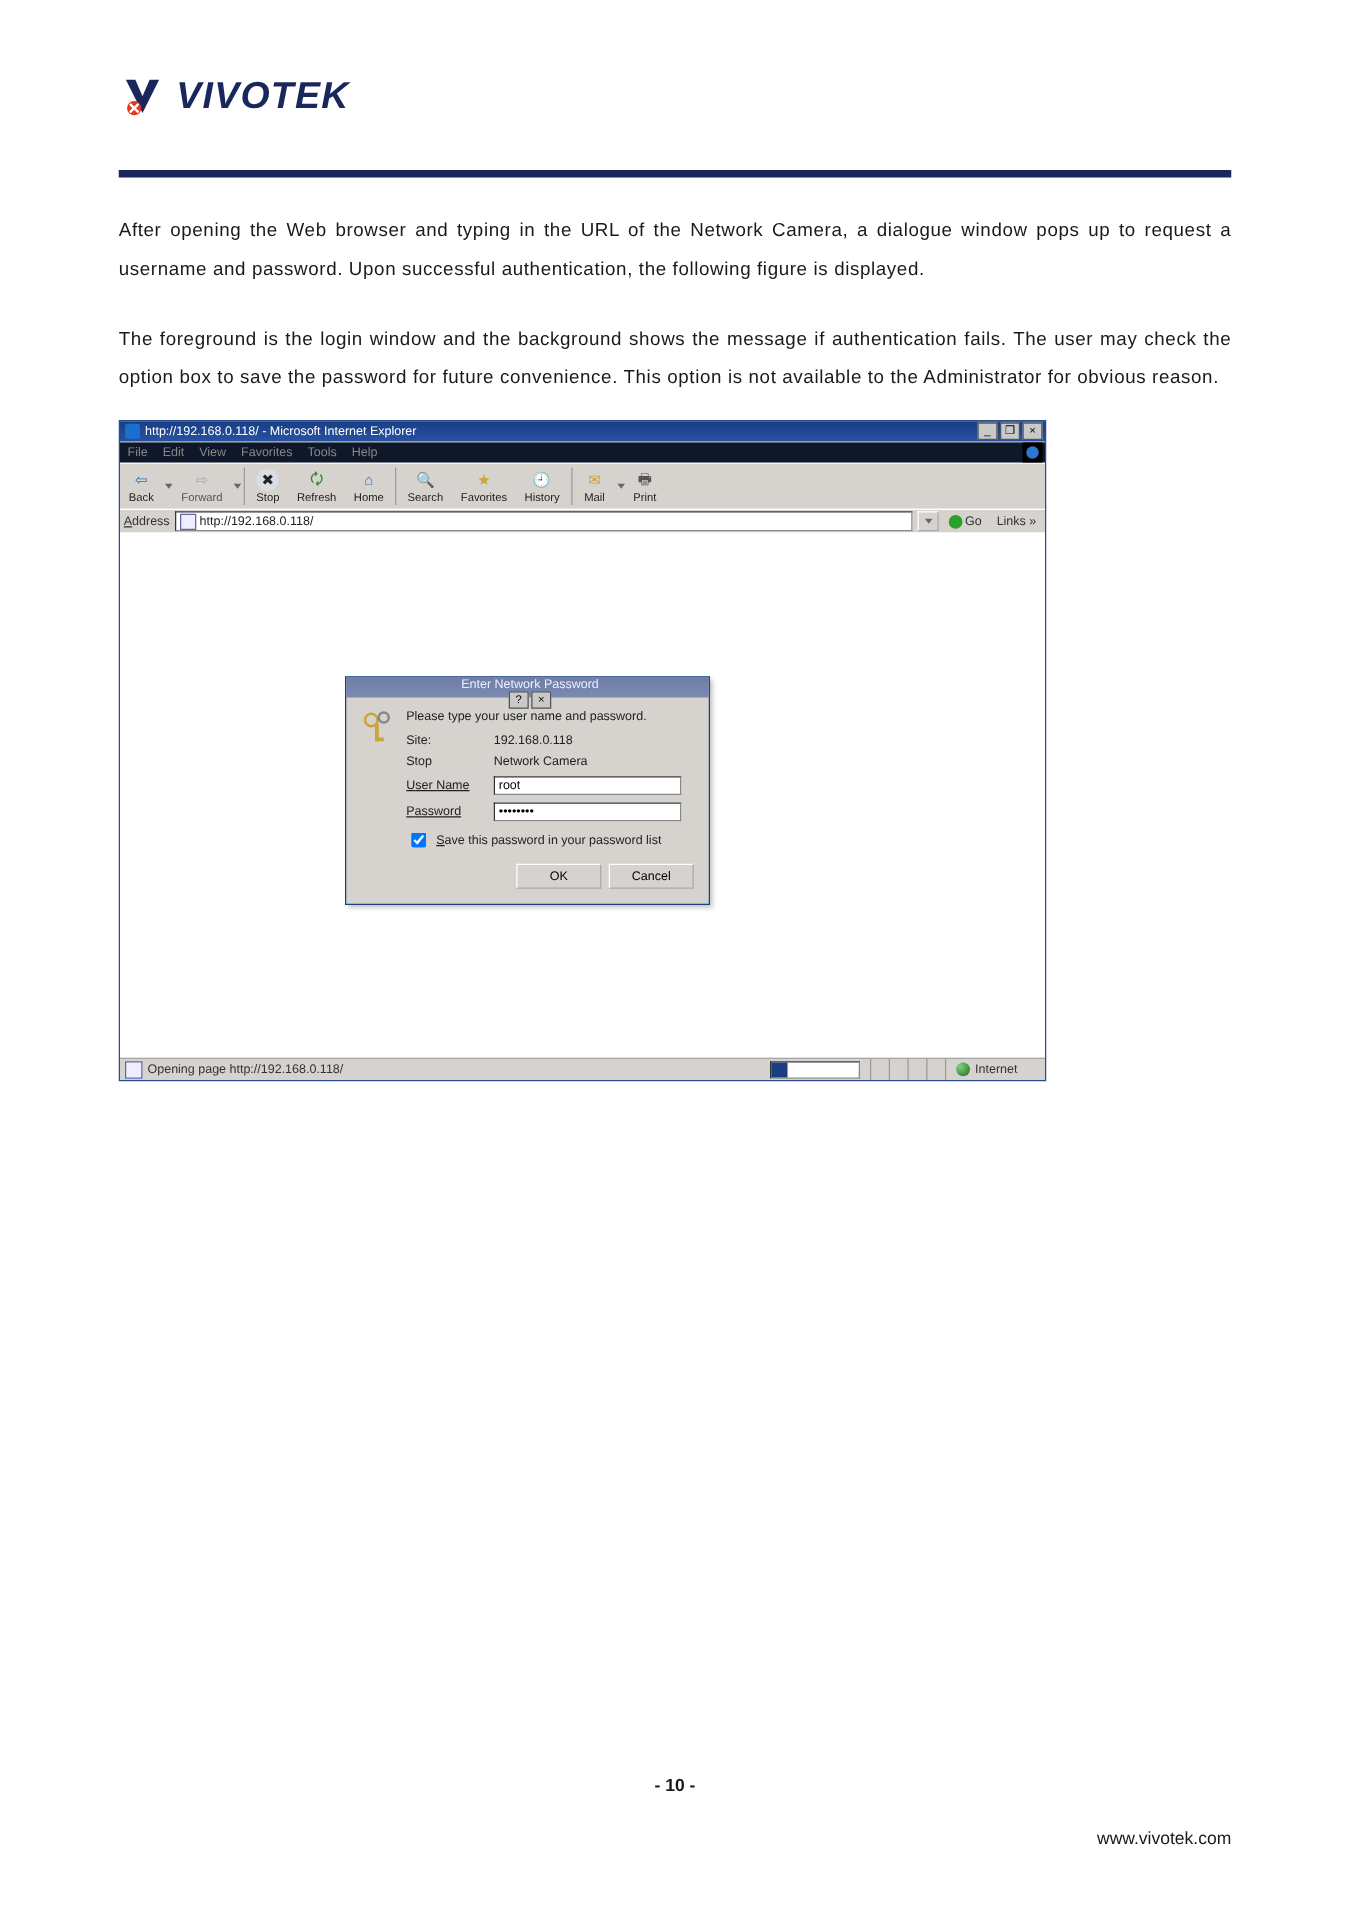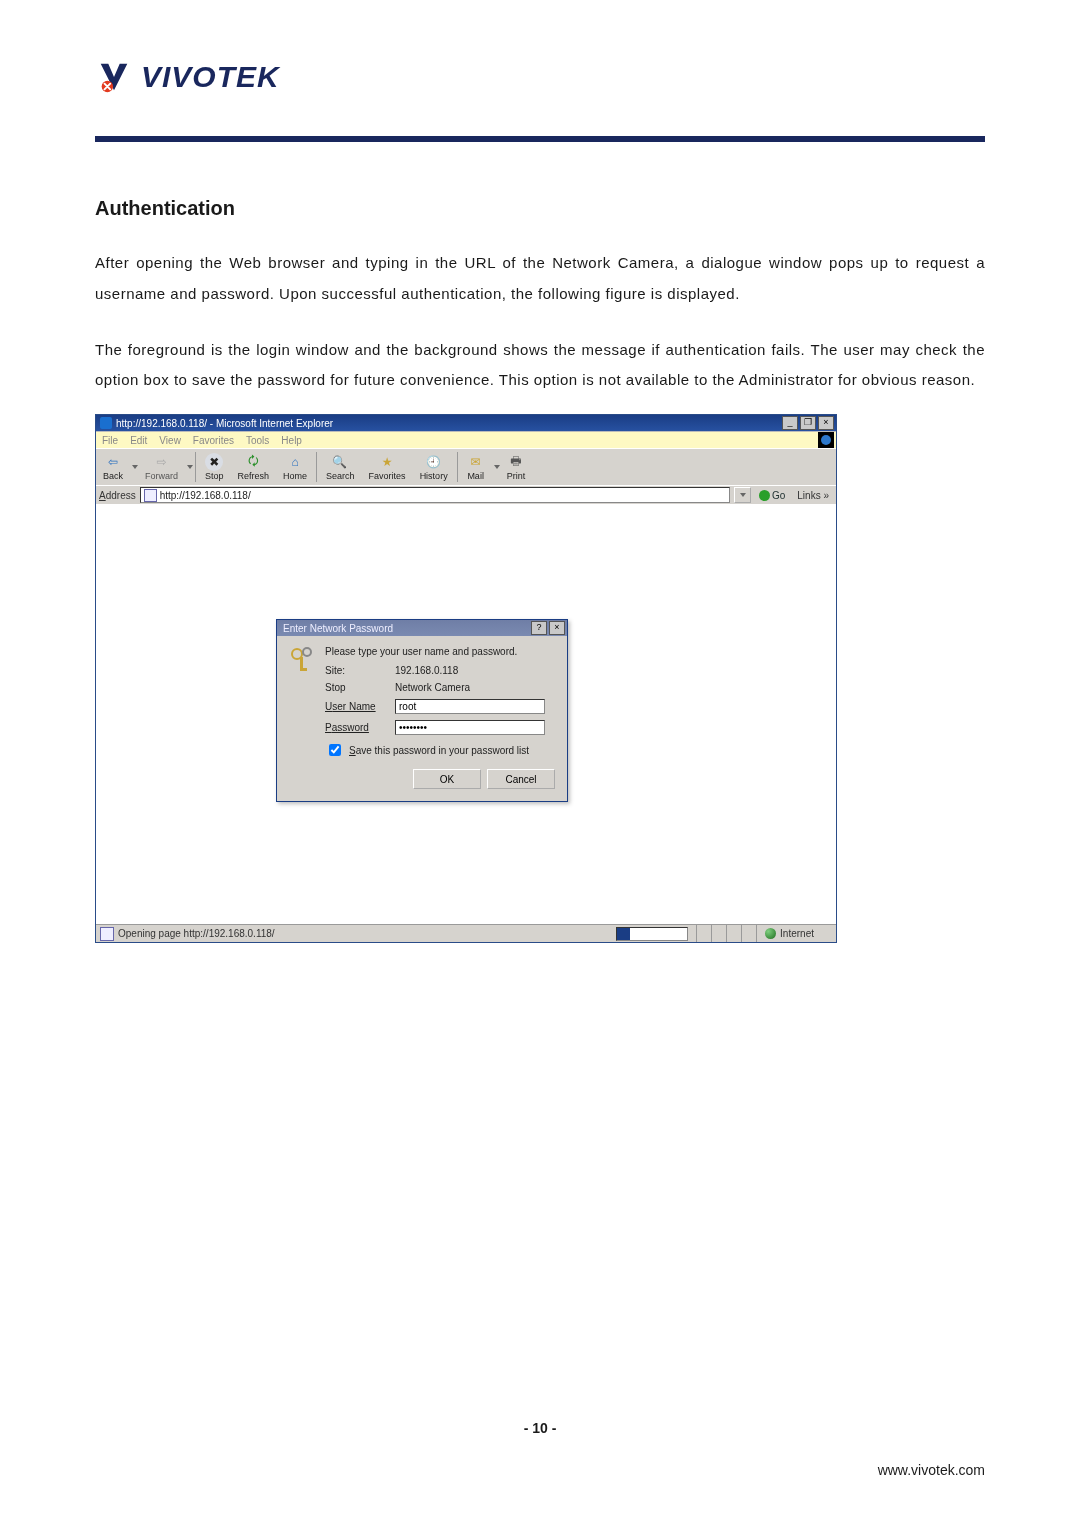--- a/index.html
+++ b/index.html
@@ -95,21 +95,21 @@
     width: 14px; height: 12px;
     background: #c9c9c9;
     border: 1px solid #555;
     font-size: 9px;
     line-height: 10px;
     text-align:center;
     color:#000;
   }
   .menubar {
     height: 16px;
-    background: #fef9c3;
+    background: #0f172a;
     display: flex;
     align-items: center;
     gap: 12px;
     padding: 0 6px;
     color: #888;
     border-top: 1px solid #bbb;
     position: relative;
     text-align: right;
   }
   .menubar .ie-logo-spot {
@@ -197,20 +197,21 @@
     background:#d6d3ce;
     box-shadow: 2px 2px 4px rgba(0,0,0,.25);
   }
   .dlg-title {
     height:16px;
     background: linear-gradient(#6f7ea6,#7a8ab1);
     color:#eef;
     display:flex;align-items:center;justify-content:space-between;
     padding:0 2px 0 6px;
     font-size:10px;
+    flex-direction:column;
   }
   .dlg-title .ctrls{display:flex;gap:2px;}
   .dlg-body{
     padding:10px 12px 12px 12px;
     display:flex;
     gap:10px;
   }
   .dlg-icon{
     width:26px;height:30px;flex:0 0 26px;
     position:relative;
@@ -279,21 +280,20 @@
   <div class="logo-row">
     <svg class="logo-mark" viewBox="0 0 40 40">
       <path d="M6 6 L20 34 L34 6 L26 6 L20 20 L14 6 Z" fill="#19275d"></path>
       <circle cx="13" cy="30" r="6" fill="#e33a1f"></circle>
       <path d="M10 27 L16 33 M16 27 L10 33" stroke="#fff" stroke-width="2" stroke-linecap="round"></path>
     </svg>
     <span class="logo-text">VIVOTEK</span>
   </div>
   <div class="rule"></div>
 
-  <div class="h2">Authentication</div>
   <div class="body-text">After opening the Web browser and typing in the URL of the Network Camera, a dialogue window pops up to request a username and password. Upon successful authentication, the following figure is displayed.</div>
   <div class="body-text body-text2">The foreground is the login window and the background shows the message if authentication fails. The user may check the option box to save the password for future convenience.  This option is not available to the Administrator for obvious reason.</div>
 
   <div class="shot">
 
     <div class="titlebar">
       <span class="tb-left">
         <span class="tb-ie"></span>
         <span class="tb-title">http://192.168.0.118/ - Microsoft Internet Explorer</span>
       </span>

